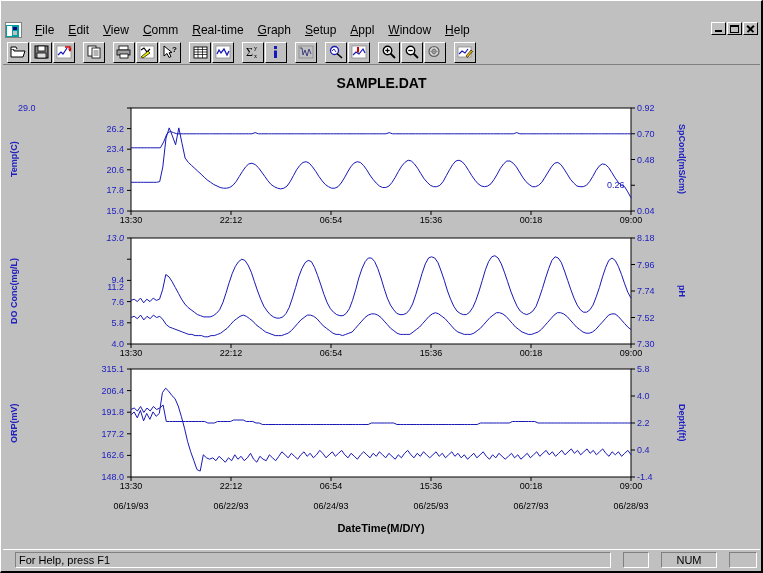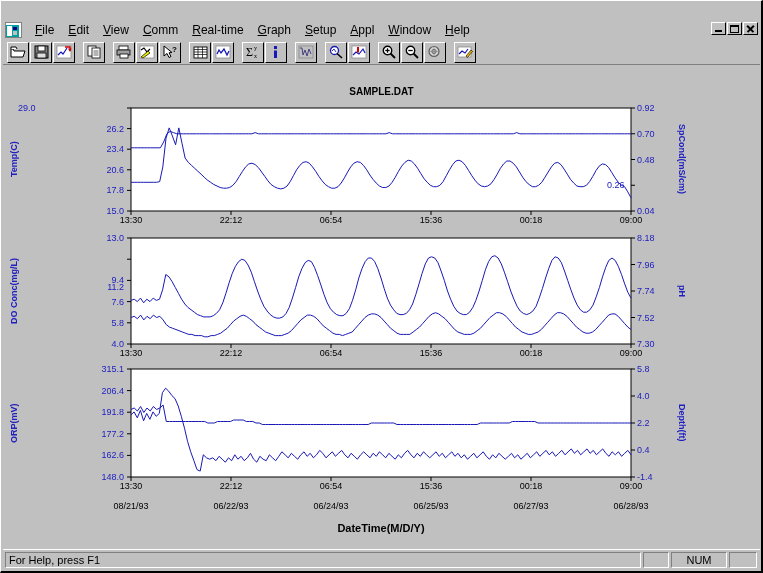--- a/index.html
+++ b/index.html
@@ -77,22 +77,22 @@
   }
   .tbtn svg{display:block;}
   .tsep{width:7px;height:21px;flex:none;}
   .tgap{width:4px;flex:none;}
   
   .client{
     position:absolute;left:2px;top:65px;width:757px;height:483px;
     background:#c0c0c0;overflow:hidden;
   }
   .chart-title{
-    position:absolute;left:0;top:20px;width:757px;text-align:center;
-    font-size:10px;font-weight:bold;color:#000;
+    position:absolute;left:0;top:9px;width:757px;text-align:center;
+    font-size:14px;font-weight:bold;color:#000;
   }
   .axis-title{
     position:absolute;color:#2020c0;font-size:9px;font-weight:bold;
     white-space:nowrap;
     writing-mode:vertical-rl;
   }
   .axis-title.left{transform:rotate(180deg);}
   .ticklabel{
     position:absolute;color:#2020c0;font-size:9px;white-space:nowrap;
   }
@@ -104,21 +104,21 @@
     white-space:nowrap;
   }
   .plotsvg{position:absolute;left:0;top:0;}
   
   .statusbar{
     position:absolute;left:2px;bottom:2px;width:757px;height:20px;
     background:#c0c0c0;border-top:1px solid #ffffff;
     display:flex;align-items:center;box-sizing:border-box;
   }
   .status-pane{
-    height:16px;margin-left:2px;
+    height:16px;margin-left:12px;
     border-top:1px solid #808080;border-left:1px solid #808080;
     border-right:1px solid #ffffff;border-bottom:1px solid #ffffff;
     display:flex;align-items:center;padding:0 3px;
     font-size:11px;color:#000;box-sizing:border-box;
   }
   .status-main{flex:1;}
   .status-small{width:26px;}
   .status-num{width:56px;justify-content:center;}
   .status-end{width:28px;margin-right:3px;}
 </style>
@@ -385,21 +385,21 @@
         <div class="xticklabel" style="left: 210px; top: 149px; width: 36px; text-align: center;">22:12</div>
         <div class="xticklabel" style="left: 310px; top: 149px; width: 36px; text-align: center;">06:54</div>
         <div class="xticklabel" style="left: 410px; top: 149px; width: 36px; text-align: center;">15:36</div>
         <div class="xticklabel" style="left: 510px; top: 149px; width: 36px; text-align: center;">00:18</div>
         <div class="xticklabel" style="left: 610px; top: 149px; width: 36px; text-align: center;">09:00</div>
         <div class="ticklabel" style="left: 0px; top: 273px; width: 121px; text-align: right;">4.0</div>
         <div class="ticklabel" style="left: 0px; top: 251.8px; width: 121px; text-align: right;">5.8</div>
         <div class="ticklabel" style="left: 0px; top: 230.6px; width: 121px; text-align: right;">7.6</div>
         <div class="ticklabel" style="left: 0px; top: 209.4px; width: 121px; text-align: right;">9.4</div>
         <div class="ticklabel" style="left: 0px; top: 175px; width: 121px; text-align: right; margin-top: 41px;">11.2</div>
-        <div class="ticklabel" style="left: 0px; top: 167px; width: 121px; text-align: right;">13.0</div>
+        <div class="ticklabel" style="left: 0px; top: 167px; width: 121px; text-align: right; font-style: italic;">13.0</div>
         <div class="ticklabel" style="left: 634px; top: 273px; text-align: left;">7.30</div>
         <div class="ticklabel" style="left: 634px; top: 246.5px; text-align: left;">7.52</div>
         <div class="ticklabel" style="left: 634px; top: 220px; text-align: left;">7.74</div>
         <div class="ticklabel" style="left: 634px; top: 193.5px; text-align: left;">7.96</div>
         <div class="ticklabel" style="left: 634px; top: 167px; text-align: left;">8.18</div>
         <div class="axis-title left" style="left: 6px; top: 172px; height: 106px; display: flex; align-items: center; justify-content: center;">DO Conc(mg/L)</div>
         <div class="axis-title" style="left: 674px; top: 172px; height: 106px; display: flex; align-items: center; justify-content: center;">pH</div>
         <div class="xticklabel" style="left: 110px; top: 282px; width: 36px; text-align: center;">13:30</div>
         <div class="xticklabel" style="left: 210px; top: 282px; width: 36px; text-align: center;">22:12</div>
         <div class="xticklabel" style="left: 310px; top: 282px; width: 36px; text-align: center;">06:54</div>
@@ -418,21 +418,21 @@
         <div class="ticklabel" style="left: 634px; top: 325px; text-align: left;">4.0</div>
         <div class="ticklabel" style="left: 634px; top: 298px; text-align: left;">5.8</div>
         <div class="axis-title left" style="left: 6px; top: 303px; height: 108px; display: flex; align-items: center; justify-content: center;">ORP(mV)</div>
         <div class="axis-title" style="left: 674px; top: 303px; height: 108px; display: flex; align-items: center; justify-content: center;">Depth(ft)</div>
         <div class="xticklabel" style="left: 110px; top: 415px; width: 36px; text-align: center;">13:30</div>
         <div class="xticklabel" style="left: 210px; top: 415px; width: 36px; text-align: center;">22:12</div>
         <div class="xticklabel" style="left: 310px; top: 415px; width: 36px; text-align: center;">06:54</div>
         <div class="xticklabel" style="left: 410px; top: 415px; width: 36px; text-align: center;">15:36</div>
         <div class="xticklabel" style="left: 510px; top: 415px; width: 36px; text-align: center;">00:18</div>
         <div class="xticklabel" style="left: 610px; top: 415px; width: 36px; text-align: center;">09:00</div>
-        <div class="xticklabel" style="left: 100px; top: 435px; width: 56px; text-align: center;">08/21/93</div>
+        <div class="xticklabel" style="left: 100px; top: 435px; width: 56px; text-align: center;">06/19/93</div>
         <div class="xticklabel" style="left: 200px; top: 435px; width: 56px; text-align: center;">06/22/93</div>
         <div class="xticklabel" style="left: 300px; top: 435px; width: 56px; text-align: center;">06/24/93</div>
         <div class="xticklabel" style="left: 400px; top: 435px; width: 56px; text-align: center;">06/25/93</div>
         <div class="xticklabel" style="left: 500px; top: 435px; width: 56px; text-align: center;">06/27/93</div>
         <div class="xticklabel" style="left: 600px; top: 435px; width: 56px; text-align: center;">06/28/93</div>
         <div class="xlabel" style="left: 0px; top: 456px; width: 756px; text-align: center;">DateTime(M/D/Y)</div>
       </div>
   </div>
 
   <div class="statusbar">

